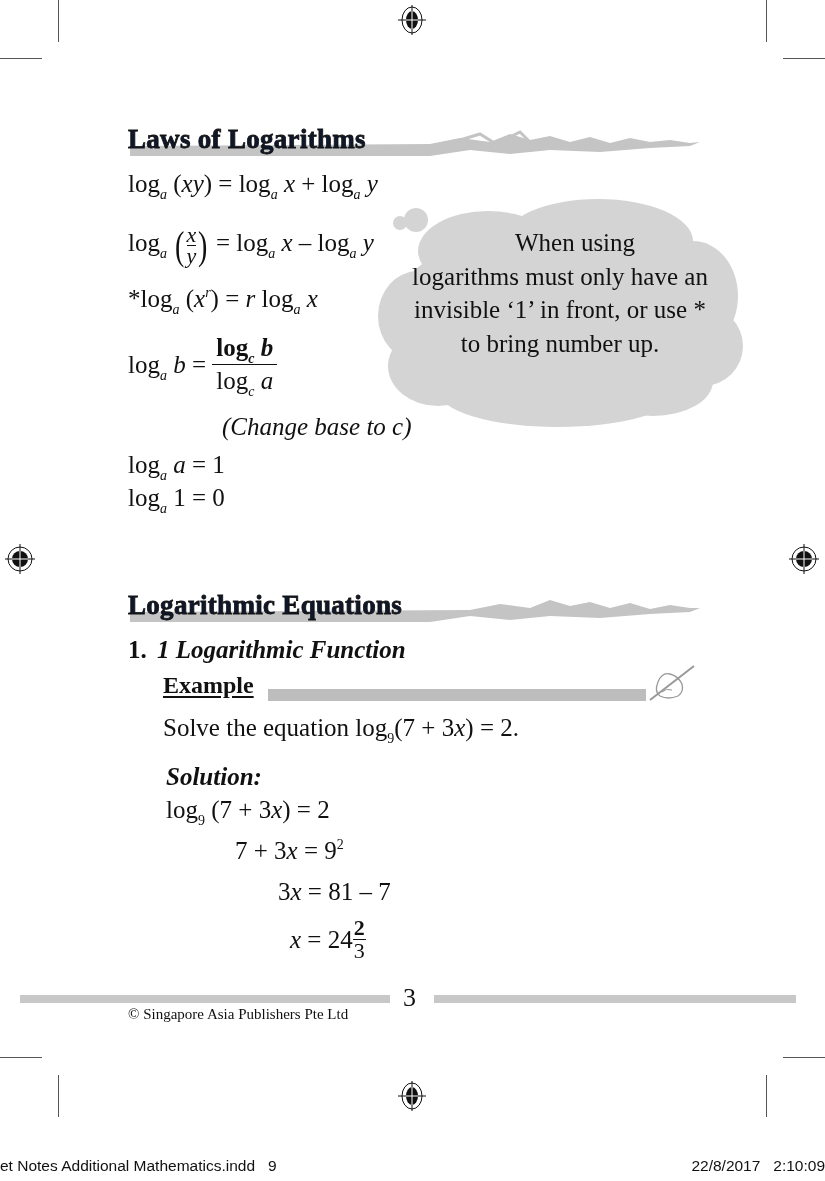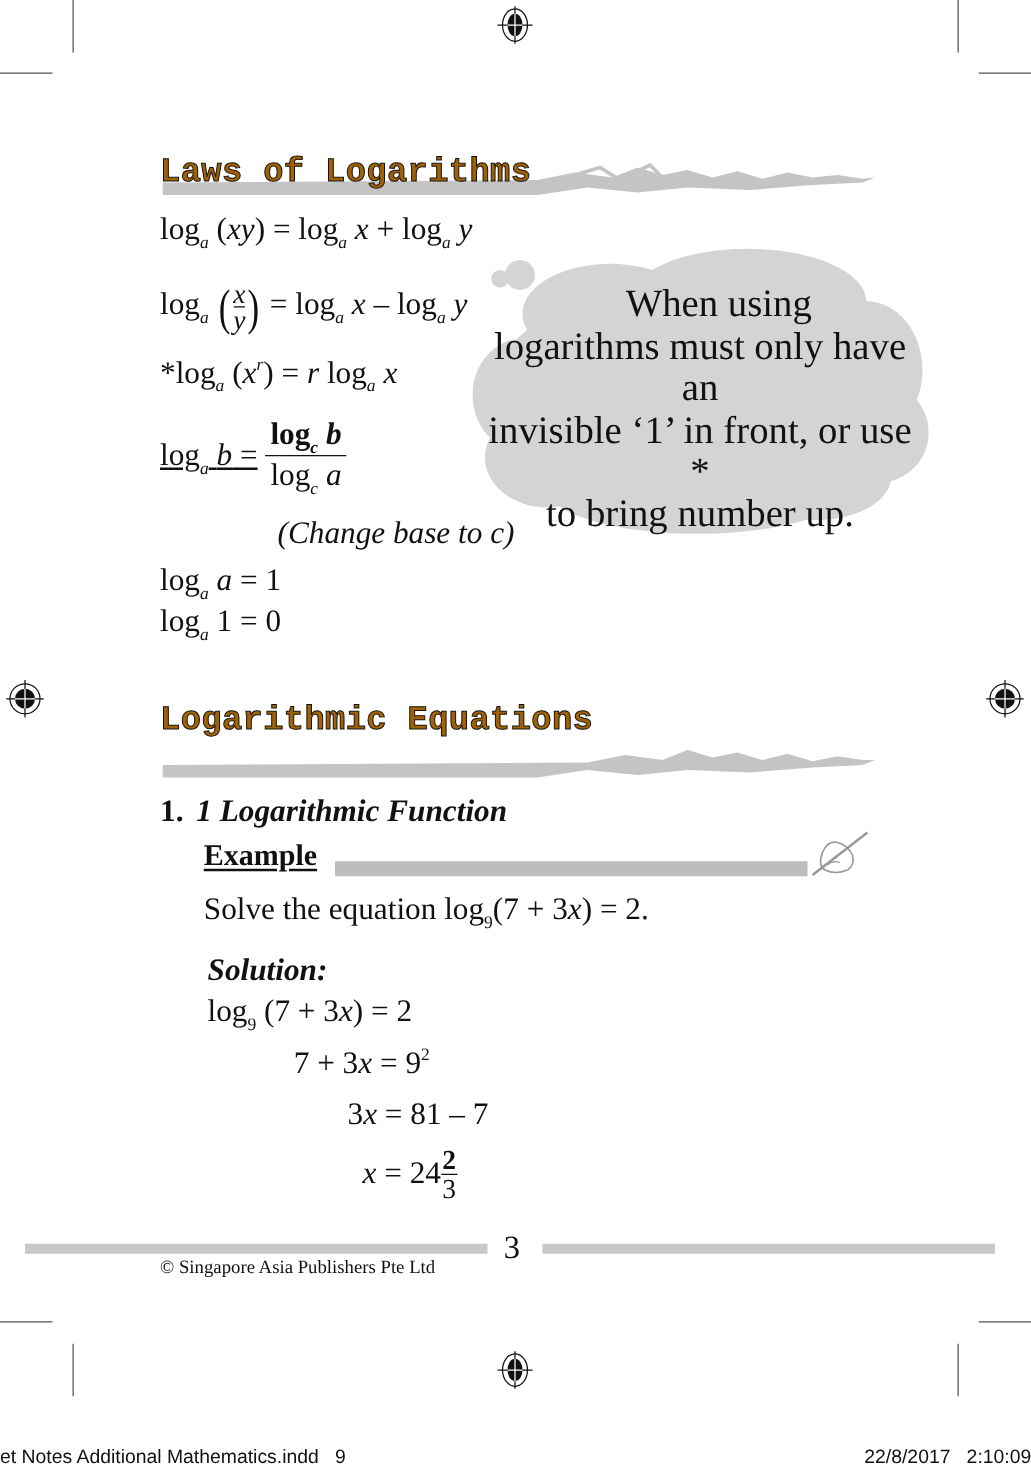--- a/index.html
+++ b/index.html
@@ -4,39 +4,39 @@
 <style>
   html, body { margin: 0; padding: 0; background: #ffffff; }
   body { width: 825px; height: 1181px; position: relative; overflow: hidden;
          font-family: "Liberation Serif", "DejaVu Serif", serif; color: #111; }
   .abs { position: absolute; }
   
   .vline { position: absolute; width: 1px; background: #555; }
   .hline { position: absolute; height: 1px; background: #555; }
   .reg { position: absolute; width: 34px; height: 34px; }
   
-  .sec-head { position: absolute; left: 128px; font-family: Liberation Mono, monospace;
-              font-weight: bold; font-size: 27px; letter-spacing: 0.3px; color: #a16207; z-index: 2;
+  .sec-head { position: absolute; left: 128px; font-family: Liberation Serif, serif;
+              font-weight: bold; font-size: 27px; letter-spacing: 0.3px; color: #0f172a; z-index: 2;
               -webkit-text-stroke: 0.8px #111; }
   .brush { position: absolute; height: 22px; z-index: 1; }
   .math { position: absolute; font-size: 25px; white-space: nowrap; z-index: 3; }
   .math i { font-style: italic; }
   .math sub { font-size: 14px; font-style: italic; vertical-align: -7px; line-height: 0; }
   .math sup { font-size: 14px; vertical-align: 10px; line-height: 0; }
   .frac { display: inline-block; vertical-align: middle; text-align: center; }
   .frac .num { display: block; border-bottom: 1.3px solid #111; padding: 0 4px 2px; font-weight: bold; }
   .frac .den { display: block; padding: 2px 4px 0; }
   .paren-frac { display: inline-block; vertical-align: middle; font-size: 22px; line-height: 20px; text-align: center; }
   .paren-frac span { display: block; font-style: italic; }
   .paren-frac .pn { border-bottom: 1px solid #111; }
   .bigparen { font-size: 40px; vertical-align: middle; font-weight: 200; transform: scaleX(0.7); display: inline-block; }
   
   .cloud { position: absolute; left: 378px; top: 196px; width: 365px; height: 232px; z-index: 2; }
   .cloud-text { position: absolute; left: 380px; top: 226px; width: 360px; text-align: center;
-                font-size: 31px; line-height: 33.5px; z-index: 3; color: #111; }
+                font-size: 25px; line-height: 33.5px; z-index: 3; color: #111; }
   .example-label { position: absolute; left: 163px; top: 672px; font-size: 24px; font-weight: bold; z-index: 3;
                    text-decoration: underline; text-underline-offset: 3px; text-decoration-thickness: 1.5px; }
   .example-bar { position: absolute; left: 268px; top: 689px; width: 378px; height: 12px; background: #bdbdbd; }
   .footer-bar { position: absolute; top: 995px; height: 8px; background: #c8c8c8; }
   .copyright { position: absolute; left: 128px; top: 1006px; font-size: 15px; }
   .pagenum { position: absolute; left: 403px; top: 983px; font-size: 26px; }
   .slug { position: absolute; top: 1157px; font-family: "Liberation Sans", "DejaVu Sans", sans-serif; font-size: 15.5px; color: #111; }
 </style>
 </head>
 <body>
@@ -96,21 +96,21 @@
 <div class="math" style="left:128px;top:222px;">
   <span>log</span><sub>a</sub>
   <span class="bigparen">(</span><span class="paren-frac"><span class="pn">x</span><span>y</span></span><span class="bigparen">)</span> = <span>log</span><sub>a</sub> <i>x</i> – <span>log</span><sub>a</sub> <i>y</i>
 </div>
 
 <div class="math" style="left:128px;top:285px;">
   <span>*</span><span>log</span><sub>a</sub> (<i>x</i><sup><i>r</i></sup>) = <i>r</i> <span>log</span><sub>a</sub> <i>x</i>
 </div>
 
 <div class="math" style="left:128px;top:334px;">
-  <span style="display:inline-block;vertical-align:middle;text-decoration:underline;"><span>log</span><sub>a</sub> <i>b</i> =</span>
+  <span style="display:inline-block;vertical-align:middle;"><span>log</span><sub>a</sub> <i>b</i> =</span>
   <span class="frac">
     <span class="num"><span>log</span><sub>c</sub> <i>b</i></span>
     <span class="den"><span>log</span><sub>c</sub> <i>a</i></span>
   </span>
 </div>
 <div class="math" style="left:222px;top:413px;font-style:italic;">(Change base to c)</div>
 
 <div class="math" style="left:128px;top:451px;">
   <span>log</span><sub>a</sub> <i>a</i> = 1
 </div>
@@ -136,21 +136,21 @@
 <div class="cloud-text">
   <div style="padding-left:30px;">When using</div>
   <div>logarithms must only have an</div>
   <div>invisible ‘1’ in front, or use *</div>
   <div>to bring number up.</div>
 </div>
 
 <svg class="brush" style="left:130px;top:594px;width:570px;height:30px;" viewBox="0 0 570 30">
   <path d="M0 18 L340 16 L370 10 L400 14 L420 6 L440 12 L460 8 L480 14 L500 9 L520 15 L540 11 L560 14 L570 14 L560 18 L520 20 L470 24 L420 22 L380 26 L340 22 L300 28 L0 28 Z" fill="#c4c4c4"></path>
 </svg>
-<div class="sec-head" style="top:562px;">Logarithmic Equations</div>
+<div class="sec-head" style="top:590px;">Logarithmic Equations</div>
 
 <div class="math" style="left:128px;top:636px;">
   <b>1.</b>
   <b><i style="margin-left:4px;">1 Logarithmic Function</i></b>
 </div>
 
 <div class="example-bar"></div>
 <div class="example-label">Example</div>
 <svg class="abs" style="left:644px;top:662px;width:52px;height:42px;" viewBox="0 0 52 42">
   <line x1="6" y1="38" x2="50" y2="4" stroke="#999" stroke-width="2"></line>

